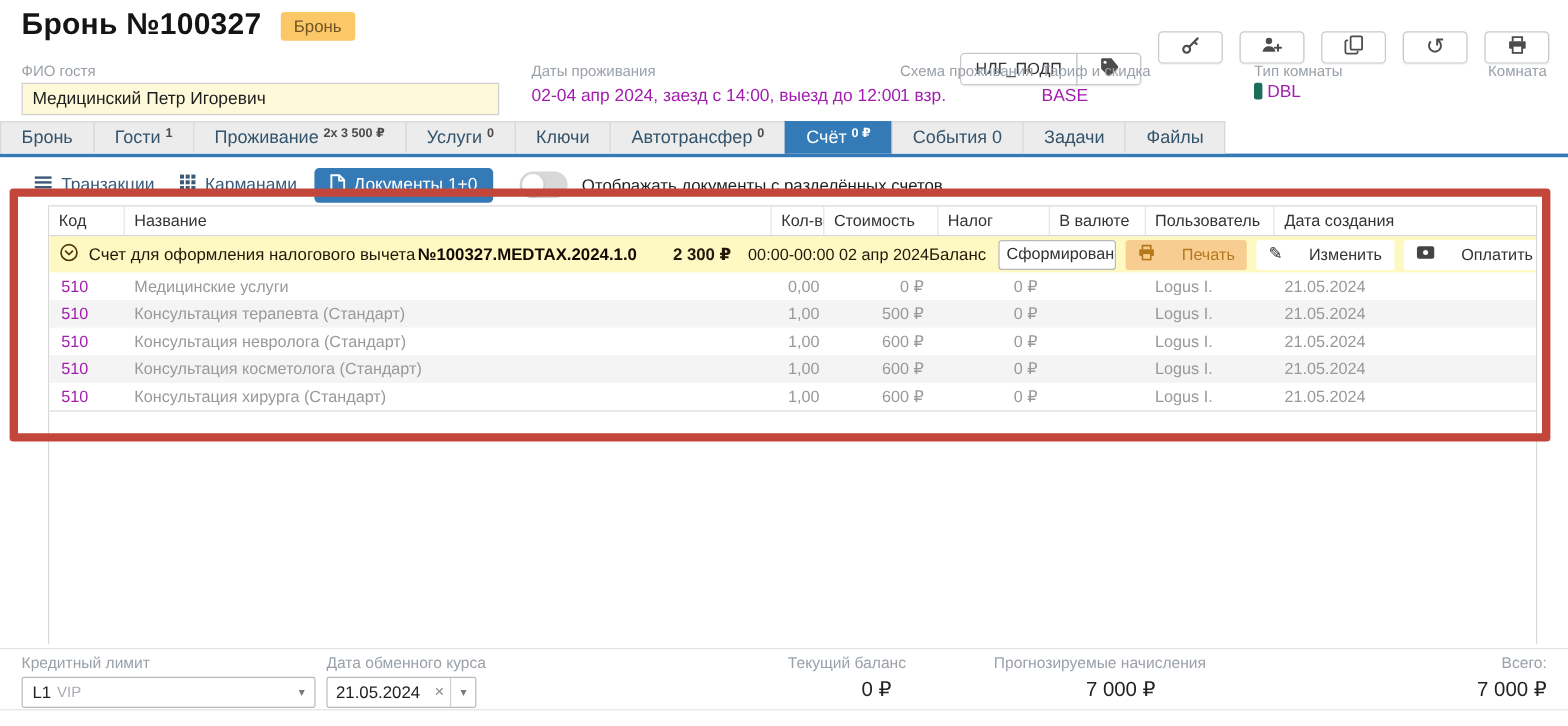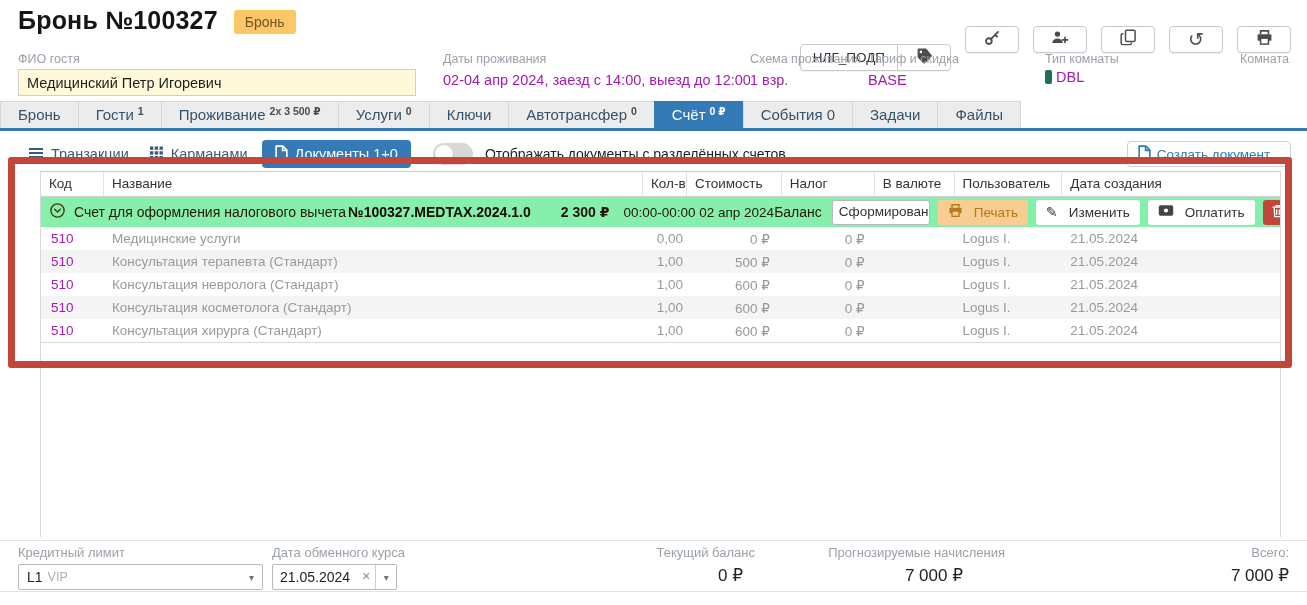--- a/index.html
+++ b/index.html
@@ -64,32 +64,32 @@
   
   .grid-panel { position:absolute; left:40px; top:171px; width:1241px; height:366px;
                 border-left:1px solid #d9d9d9; border-right:1px solid #d9d9d9; overflow:hidden; background:#fff; }
   .thead { display:flex; height:26px; border-top:1px solid #cfcfcf; border-bottom:1px solid #cfcfcf;
            background:#fff; }
   .th { font-size:13.5px; color:#333; padding:4px 0 0 8px; border-right:1px solid #e3e3e3; overflow:hidden;
         white-space:nowrap; }
   .c-code{width:63px;} .c-name{width:540px;} .c-qty{width:44px;} .c-cost{width:95px;} .c-tax{width:93px;}
   .c-cur{width:80px;} .c-user{width:108px;} .c-date{width:218px; border-right:none;}
 
-  .doc-row { height:30px; background:#86efac; display:flex; align-items:center; padding:0 4px 0 8px;
+  .doc-row { height:30px; background:#fef9c3; display:flex; align-items:center; padding:0 4px 0 8px;
              color:#241708; font-size:14px; white-space:nowrap; }
   .doc-row .doc-name { margin-left:8px; }
   .doc-row .doc-number { font-weight:bold; color:#120b02; margin-left:2px; }
   .doc-row .doc-amount { font-weight:bold; margin-left:30px; }
   .doc-row .doc-period { margin-left:14px; font-size:13.5px; }
   .doc-controls { margin-left:auto; display:flex; align-items:center; gap:8px; }
   .balance-label { font-size:14px; margin-right:2px; }
   .status-box { width:98px; height:25px; background:#fff; border:1px solid #b9b9b9; border-radius:3px;
                 font-size:13.5px; color:#333; padding:3px 0 0 6px; overflow:hidden; white-space:nowrap; }
   .o-btn { height:25px; border:none; border-radius:3px; background:#fff; color:#333; font-size:13.5px;
-           display:flex; align-items:center; gap:11px; padding:0 10px; cursor:pointer; font-family:inherit; }
+           display:flex; align-items:center; gap:22px; padding:0 10px; cursor:pointer; font-family:inherit; }
   .o-btn.disabled { background:#f7cd92; color:#b5791b; cursor:default; }
   .pencil { font-family:"DejaVu Sans",sans-serif; font-size:14px; line-height:1; }
   .del-btn { width:30px; height:25px; border:none; border-radius:3px; background:#c2463c; display:flex;
              align-items:center; justify-content:center; cursor:pointer; }
 
   .rows { border-bottom:1px solid #d9d9d9; }
   .row { height:23px; display:flex; align-items:center; font-size:13.5px; color:#98999b; }
   .row.alt { background:#f4f4f4; }
   .td { overflow:hidden; white-space:nowrap; }
   .td.c-code { padding-left:10px; color:#a21caf; border-right:none; }
@@ -237,27 +237,20 @@
       <span><svg width="13" height="15" viewBox="0 0 12 14" fill="none" stroke="currentColor" stroke-width="1.5">
             <path d="M1 1h6.2L11 4.8V13H1z"></path>
             <path d="M7 1v4h4"></path>
           </svg></span>
       <span>Документы 1+0</span>
     </div>
     <div class="toggle">
         <span class="knob"></span>
       </div>
     <div class="toggle-label">Отображать документы с разделённых счетов</div>
-    <div class="create-doc-btn">
-      <span><svg width="13" height="15" viewBox="0 0 12 14" fill="none" stroke="currentColor" stroke-width="1.5">
-            <path d="M1 1h6.2L11 4.8V13H1z"></path>
-            <path d="M7 1v4h4"></path>
-          </svg></span>
-      <span>Создать документ...</span>
-    </div>
   </div>
 
   <div class="grid-panel">
     <div class="thead">
       <div class="th c-code">Код</div>
       <div class="th c-name">Название</div>
       <div class="th c-qty">Кол-во</div>
       <div class="th c-cost">Стоимость</div>
       <div class="th c-tax">Налог</div>
       <div class="th c-cur">В валюте</div>

